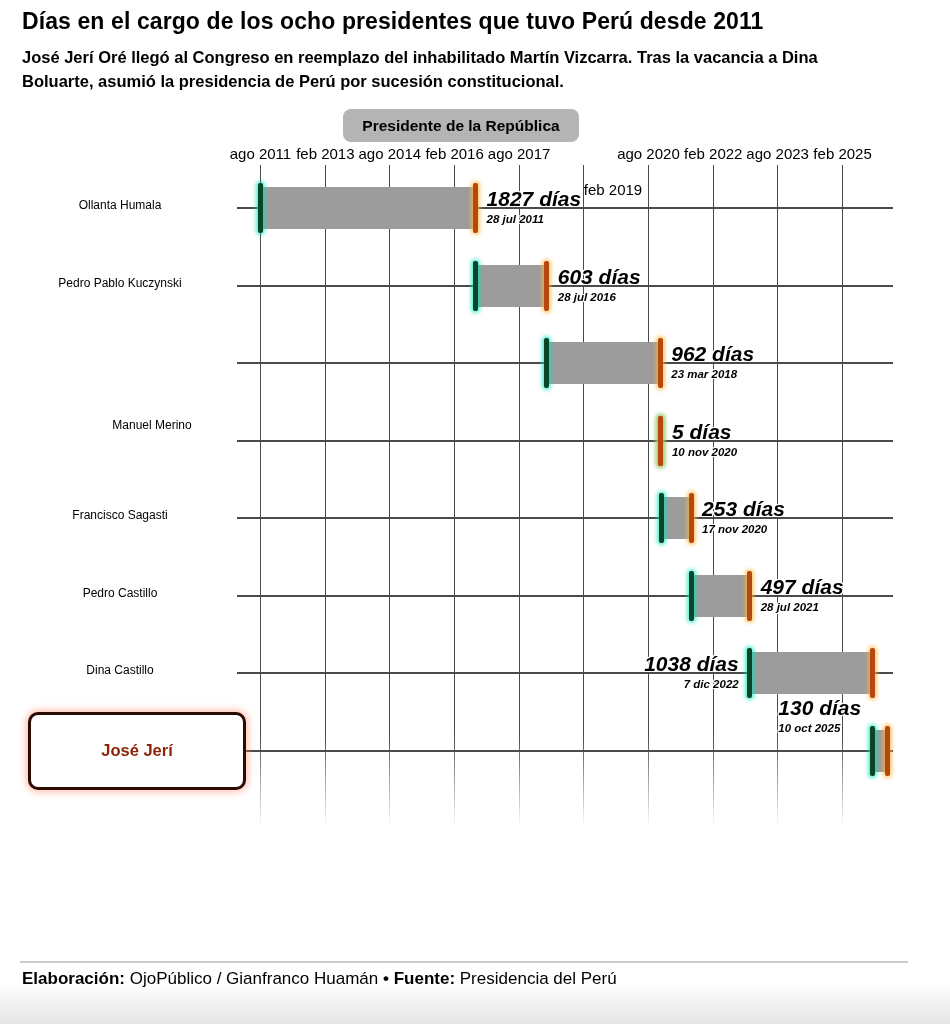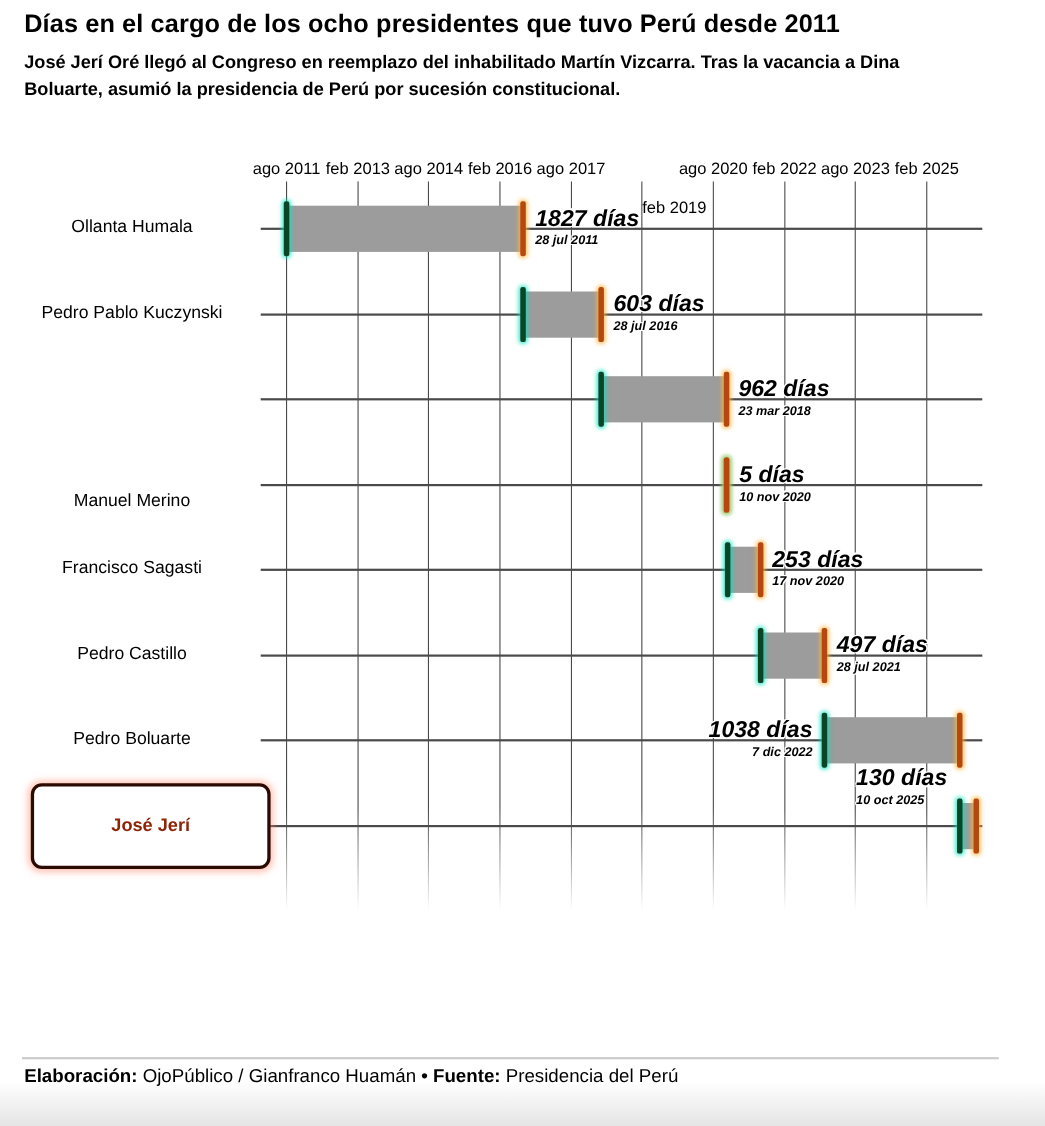--- a/index.html
+++ b/index.html
@@ -11,21 +11,21 @@
   .title{position:absolute;left:22px;top:8px;font-size:23px;font-weight:bold;letter-spacing:.1px;}
   .subtitle{position:absolute;left:22px;top:46px;width:840px;font-size:16.5px;font-weight:600;line-height:1.45;}
   .legend{
     position:absolute;left:343px;top:109px;width:236px;height:33px;
     background:#b4b4b4;border-radius:8px;display:flex;align-items:center;justify-content:center;
     font-size:15.5px;font-weight:bold;
   }
   .axis-label{position:absolute;top:145px;transform:translateX(-50%);font-size:15px;font-weight:500;white-space:nowrap;}
   .gridline{position:absolute;width:1px;}
   .row-line{position:absolute;height:2px;}
-  .row-label{position:absolute;left:0;width:240px;text-align:center;font-size:16px;}
+  .row-label{position:absolute;left:0;width:240px;text-align:center;font-size:12px;}
   .bar{position:absolute;}
   .tick{position:absolute;border-radius:2px;}
   .ann{position:absolute;white-space:nowrap;
        text-shadow:1px 0 0 #fff,-1px 0 0 #fff,0 1px 0 #fff,0 -1px 0 #fff,1px 1px 0 #fff,-1px -1px 0 #fff,-1px 1px 0 #fff,1px -1px 0 #fff;}
   .ann .days{font-size:21px;font-weight:bold;font-style:italic;}
   .ann .date{font-size:11.5px;font-weight:bold;font-style:italic;margin-top:2px;}
   .hlbox{
     position:absolute;background:#ffffff;border-radius:10px;
     display:flex;align-items:center;justify-content:center;
     font-size:16.5px;font-weight:bold;
@@ -34,20 +34,21 @@
   .footer-rule{position:absolute;left:20px;top:961px;width:888px;height:2px;background:#cbcbcb;}
   .footer-text{position:absolute;left:22px;top:969px;font-size:17px;}
   .footer-text .b{font-weight:bold;}
 </style>
 </head>
 <body>
 
 <div class="page">
   <div class="title">Días en el cargo de los ocho presidentes que tuvo Perú desde 2011</div>
   <div class="subtitle">José Jerí Oré llegó al Congreso en reemplazo del inhabilitado Martín Vizcarra. Tras la vacancia a Dina Boluarte, asumió la presidencia de Perú por sucesión constitucional.</div>
+  <div class="legend">Presidente de la República</div>
 
   <div id="chart" style="position:absolute;left:0;top:0;width:950px;height:1024px;border-radius:14px;">
       <div class="gridline" style="left: 259.972px; top: 165px; height: 662px; background: linear-gradient(rgb(74, 74, 74) 0%, rgb(74, 74, 74) 86%, rgba(74, 74, 74, 0) 100%);"></div>
       <div class="axis-label" style="left: 260.472px;">ago 2011</div>
       <div class="gridline" style="left: 324.872px; top: 165px; height: 662px; background: linear-gradient(rgb(74, 74, 74) 0%, rgb(74, 74, 74) 86%, rgba(74, 74, 74, 0) 100%);"></div>
       <div class="axis-label" style="left: 325.372px;">feb 2013</div>
       <div class="gridline" style="left: 389.3px; top: 165px; height: 662px; background: linear-gradient(rgb(74, 74, 74) 0%, rgb(74, 74, 74) 86%, rgba(74, 74, 74, 0) 100%);"></div>
       <div class="axis-label" style="left: 389.8px;">ago 2014</div>
       <div class="gridline" style="left: 454.082px; top: 165px; height: 662px; background: linear-gradient(rgb(74, 74, 74) 0%, rgb(74, 74, 74) 86%, rgba(74, 74, 74, 0) 100%);"></div>
       <div class="axis-label" style="left: 454.582px;">feb 2016</div>
@@ -90,21 +91,21 @@
         <div class="date">23 mar 2018</div>
       </div>
       <div class="row-line" style="left: 237px; top: 439.5px; width: 656px; background: rgb(74, 74, 74);"></div>
       <div class="bar" style="left: 660.374px; top: 419.5px; width: 1px; height: 42px; background: rgb(156, 156, 156);"></div>
       <div class="tick" style="left: 657.874px; top: 415.5px; width: 5px; height: 50px; background: rgb(10, 69, 40); box-shadow: rgba(0, 230, 190, 0.8) 0px 0px 4px 1.5px;"></div>
       <div class="tick" style="left: 658.464px; top: 415.5px; width: 5px; height: 50px; background: rgb(181, 71, 15); box-shadow: rgba(255, 180, 60, 0.85) 0px 0px 4px 1.5px;"></div>
       <div class="ann" style="top: 419.5px; left: 671.964px; text-align: left;">
         <div class="days">5 días</div>
         <div class="date">10 nov 2020</div>
       </div>
-      <div class="row-label" style="top: 447px;">Manuel Merino</div>
+      <div class="row-label" style="top: 418px; margin-left: 32px;">Manuel Merino</div>
       <div class="row-line" style="left: 237px; top: 517px; width: 656px; background: rgb(74, 74, 74);"></div>
       <div class="bar" style="left: 661.2px; top: 497px; width: 29.854px; height: 42px; background: rgb(156, 156, 156);"></div>
       <div class="tick" style="left: 658.7px; top: 493px; width: 5px; height: 50px; background: rgb(10, 69, 40); box-shadow: rgba(0, 230, 190, 0.8) 0px 0px 4px 1.5px;"></div>
       <div class="tick" style="left: 688.554px; top: 493px; width: 5px; height: 50px; background: rgb(181, 71, 15); box-shadow: rgba(255, 180, 60, 0.85) 0px 0px 4px 1.5px;"></div>
       <div class="ann" style="top: 497px; left: 702.054px; text-align: left;">
         <div class="days">253 días</div>
         <div class="date">17 nov 2020</div>
       </div>
       <div class="row-label" style="top: 508px;">Francisco Sagasti</div>
       <div class="row-line" style="left: 237px; top: 594.5px; width: 656px; background: rgb(74, 74, 74);"></div>
@@ -117,21 +118,21 @@
       </div>
       <div class="row-label" style="top: 585.5px;">Pedro Castillo</div>
       <div class="row-line" style="left: 237px; top: 672px; width: 656px; background: rgb(74, 74, 74);"></div>
       <div class="bar" style="left: 749.7px; top: 652px; width: 122.484px; height: 42px; background: rgb(156, 156, 156);"></div>
       <div class="tick" style="left: 747.2px; top: 648px; width: 5px; height: 50px; background: rgb(10, 69, 40); box-shadow: rgba(0, 230, 190, 0.8) 0px 0px 4px 1.5px;"></div>
       <div class="tick" style="left: 869.684px; top: 648px; width: 5px; height: 50px; background: rgb(181, 71, 15); box-shadow: rgba(255, 180, 60, 0.85) 0px 0px 4px 1.5px;"></div>
       <div class="ann" style="top: 652px; right: 211.3px; text-align: right;">
         <div class="days">1038 días</div>
         <div class="date">7 dic 2022</div>
       </div>
-      <div class="row-label" style="top: 663px;">Pedro Boluarte</div>
+      <div class="row-label" style="top: 663px;">Dina Castillo</div>
       <div class="row-line" style="left: 237px; top: 749.5px; width: 656px; background: rgb(74, 74, 74);"></div>
       <div class="bar" style="left: 872.184px; top: 729.5px; width: 15.34px; height: 42px; background: rgb(156, 156, 156);"></div>
       <div class="tick" style="left: 869.684px; top: 725.5px; width: 5px; height: 50px; background: rgb(10, 69, 40); box-shadow: rgba(0, 230, 190, 0.8) 0px 0px 4px 1.5px;"></div>
       <div class="tick" style="left: 885.024px; top: 725.5px; width: 5px; height: 50px; background: rgb(181, 71, 15); box-shadow: rgba(255, 180, 60, 0.85) 0px 0px 4px 1.5px;"></div>
       <div class="ann" style="top: 696px; right: 88.816px; text-align: left;">
         <div class="days">130 días</div>
         <div class="date">10 oct 2025</div>
       </div>
       <div class="hlbox" style="left: 28px; top: 711.5px; width: 212px; height: 72px; border: 3px solid rgb(43, 10, 2); color: rgb(140, 36, 5);">José Jerí</div>
     </div>

